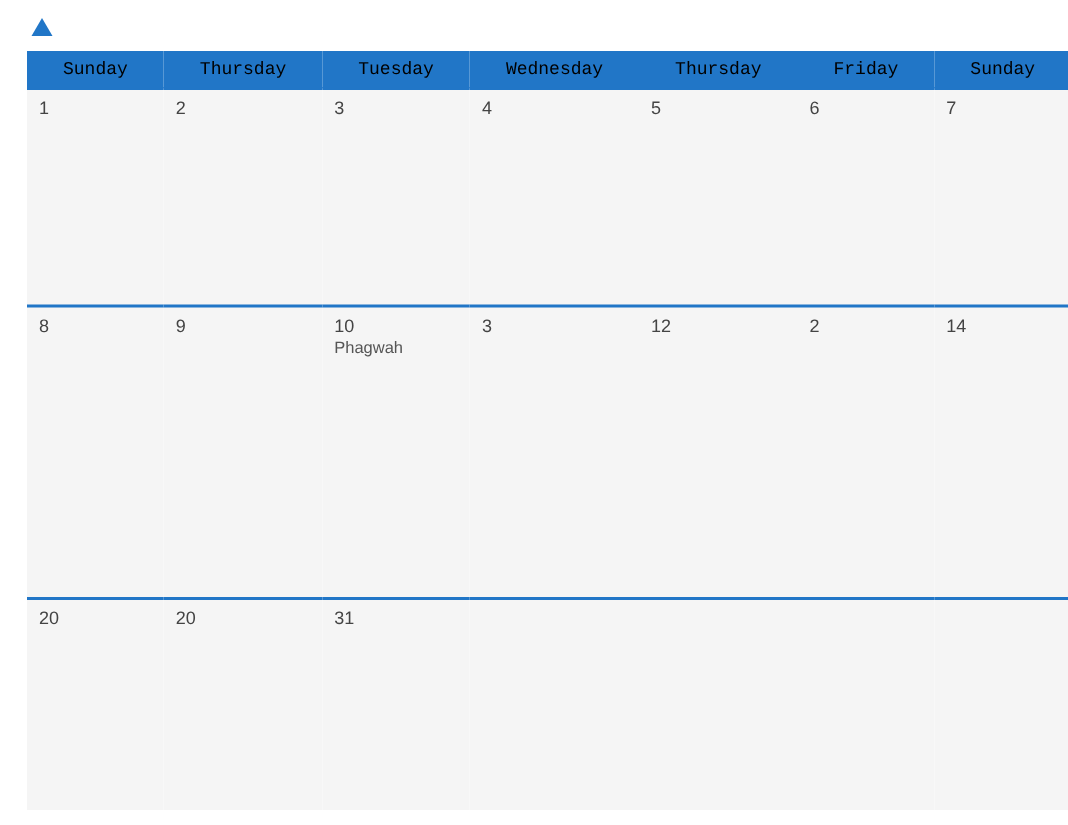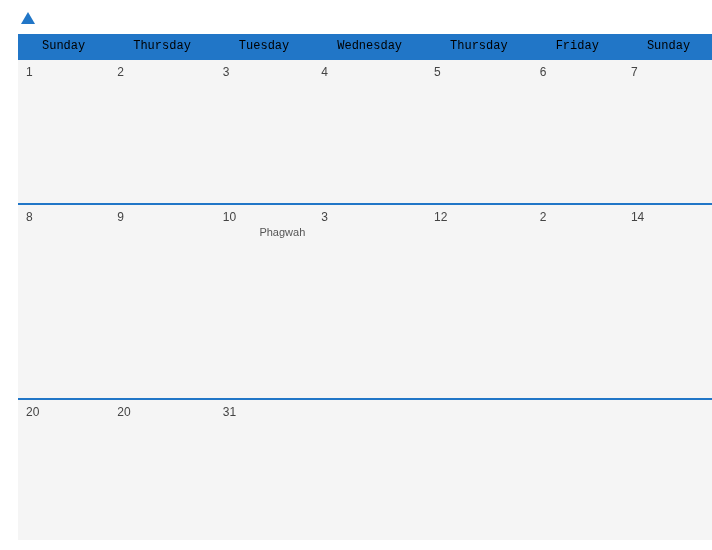--- a/index.html
+++ b/index.html
@@ -95,21 +95,20 @@
     .day-number {
       font-size: 12px;
       color: #444;
       display: block;
     }
     .event-text {
       font-size: 11px;
       color: #555;
       margin-top: 2px;
       display: block;
-      text-align: right;
     }
   </style>
 </head>
 <body>
 
 <div class="page">
   <div class="header">
     <div class="logo">
       <span class="logo-text-general"></span>
       <div class="logo-triangle"></div>

